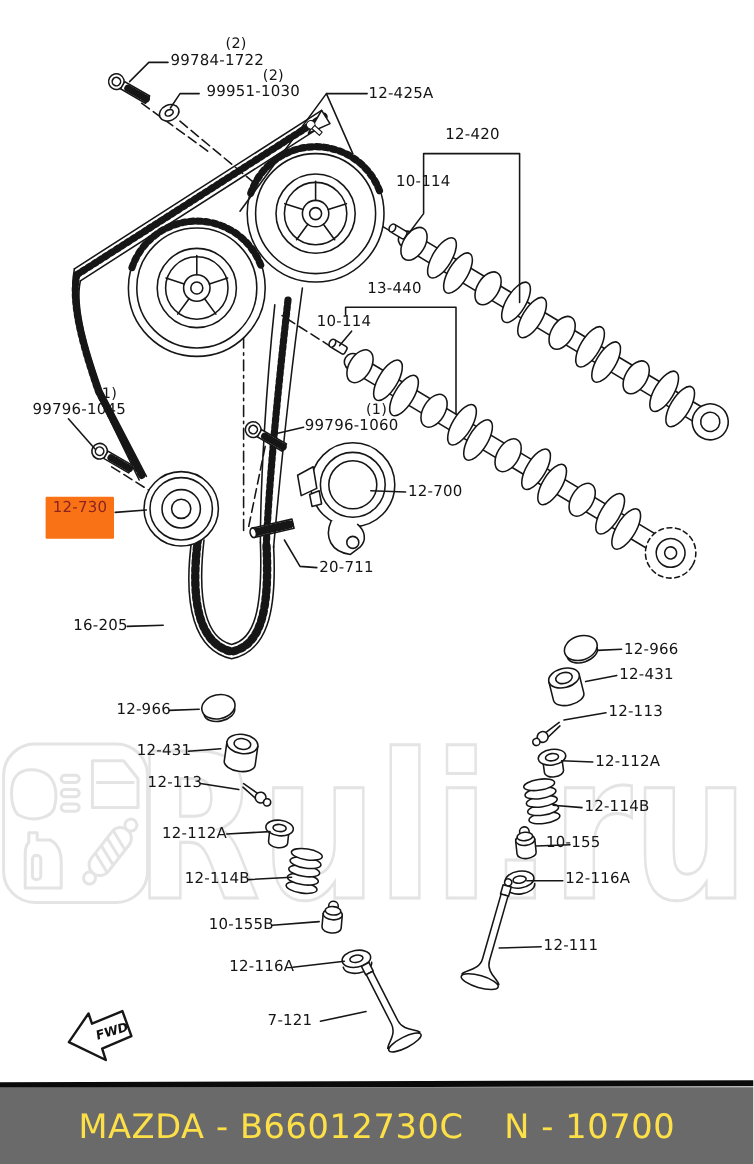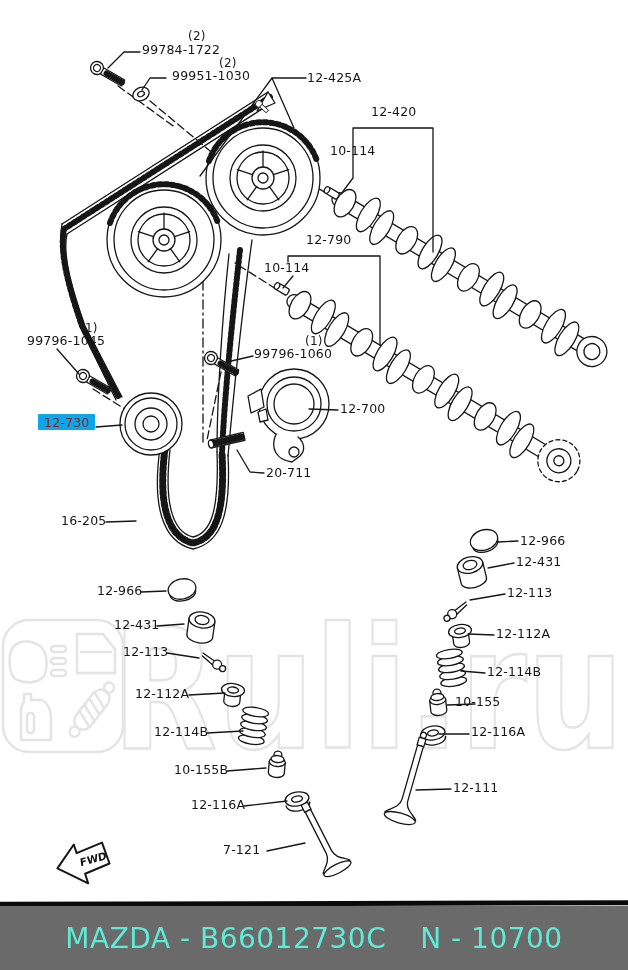--- a/index.html
+++ b/index.html
@@ -2,25 +2,25 @@
 <html><head>
 <meta charset="utf-8">
 <style>
   html,body{margin:0;padding:0;background:#fff;}
   .screen{position:relative;width:628px;height:970px;background:#fff;overflow:hidden;
           font-family:"DejaVu Sans","Liberation Sans",sans-serif;}
   svg{position:absolute;left:0;top:0;}
   .lbl{position:absolute;font-size:12.5px;line-height:1.1;color:#161616;
        letter-spacing:.2px;white-space:nowrap;}
   .qty{font-size:12px;}
-  .red{background:#0ea5e9;color:#8b2322;padding:2px 6px 0;border-radius:1px;}
+  .red{background:#f97316;color:#8b2322;padding:2px 6px 19px;border-radius:1px;}
   .sep{position:absolute;left:0;top:901px;width:628px;height:5px;background:#0a0a0a;
        transform:rotate(-.15deg);}
   .footer{position:absolute;left:0;top:906px;width:628px;height:64px;background:#6a6a6a;
-          display:flex;align-items:center;justify-content:center;color:#5eead4;
+          display:flex;align-items:center;justify-content:center;color:#fde047;
           font-size:28px;letter-spacing:.5px;}
   .footer .gap{display:inline-block;width:34px;}
 </style>
 </head>
 <body>
 
 <div class="screen">
 
 <svg width="628" height="902" viewBox="0 0 628 902">
 
@@ -271,21 +271,21 @@
 </svg>
 
 <div>
   <div class="lbl qty" style="left:188px;top:30px">(2)</div>
   <div class="lbl" style="left:142px;top:43px">99784-1722</div>
   <div class="lbl qty" style="left:219px;top:57px">(2)</div>
   <div class="lbl" style="left:172px;top:69px">99951-1030</div>
   <div class="lbl" style="left:307px;top:71px">12-425A</div>
   <div class="lbl" style="left:371px;top:105px">12-420</div>
   <div class="lbl" style="left:330px;top:144px">10-114</div>
-  <div class="lbl" style="left:306px;top:233px">12-790</div>
+  <div class="lbl" style="left:306px;top:233px">13-440</div>
   <div class="lbl" style="left:264px;top:261px">10-114</div>
   <div class="lbl qty" style="left:80px;top:322px">(1)</div>
   <div class="lbl" style="left:27px;top:334px">99796-1045</div>
   <div class="lbl red" style="left:38px;top:414px">12-730</div>
   <div class="lbl qty" style="left:305px;top:335px">(1)</div>
   <div class="lbl" style="left:254px;top:347px">99796-1060</div>
   <div class="lbl" style="left:340px;top:402px">12-700</div>
   <div class="lbl" style="left:266px;top:466px">20-711</div>
   <div class="lbl" style="left:61px;top:514px">16-205</div>
 

